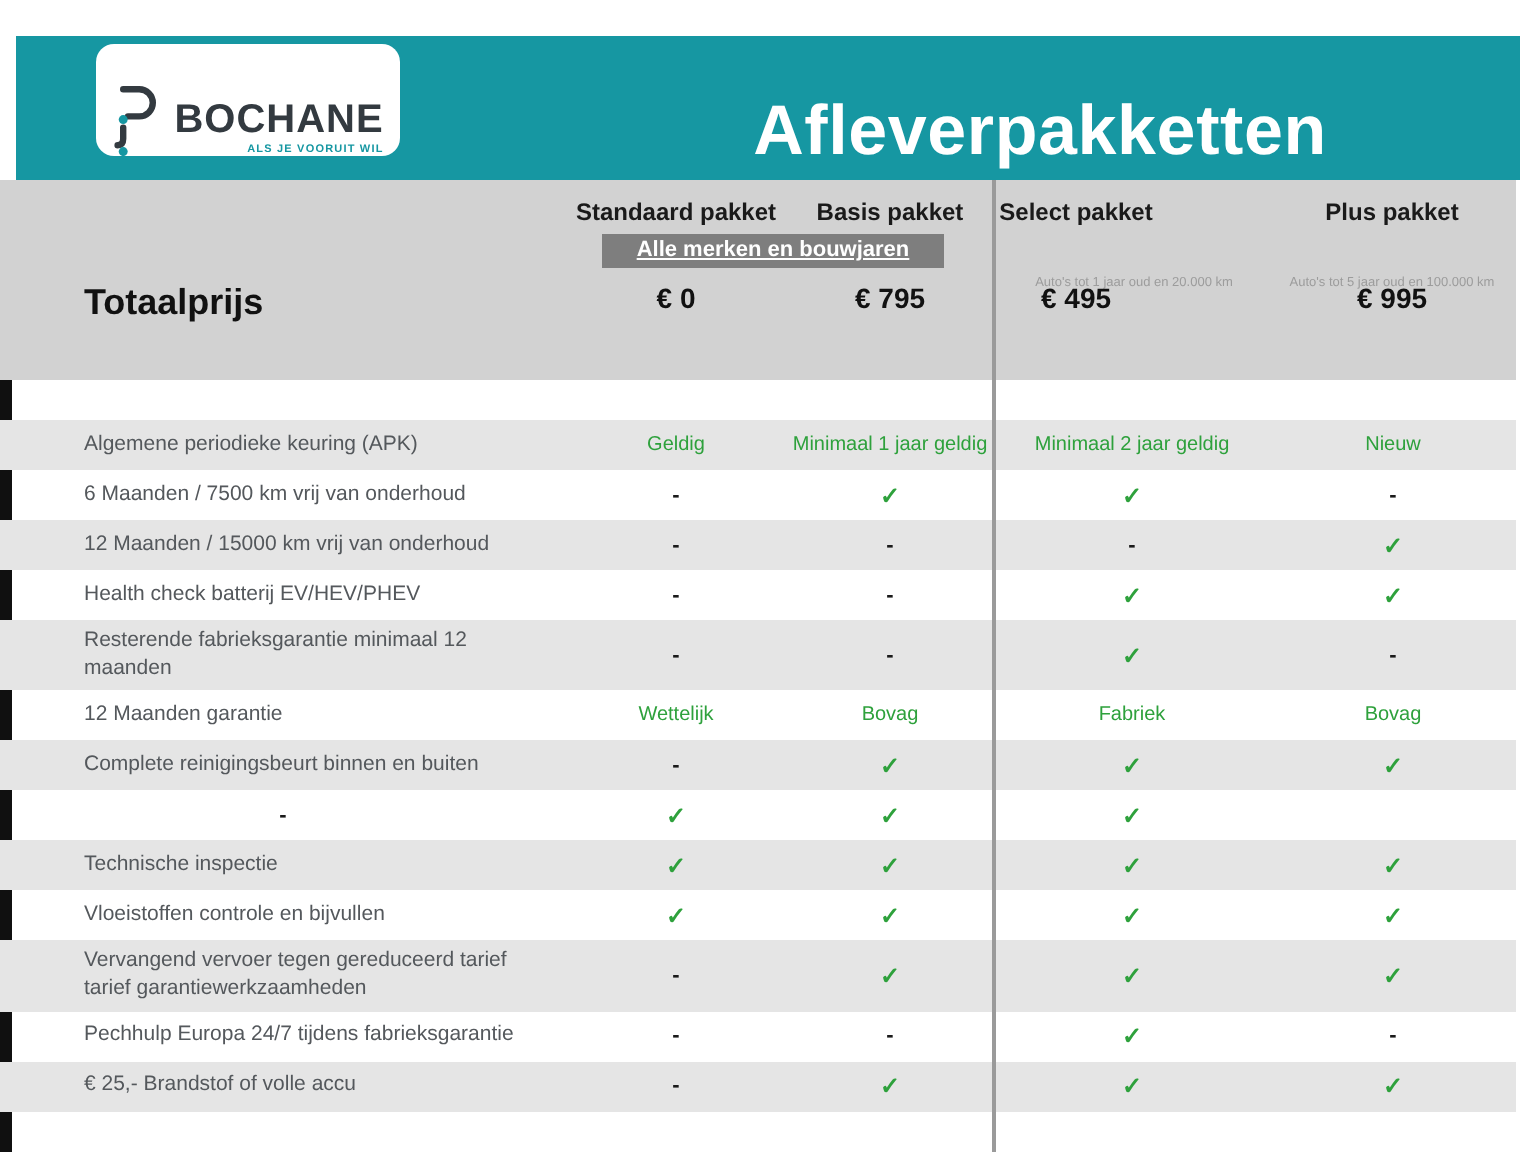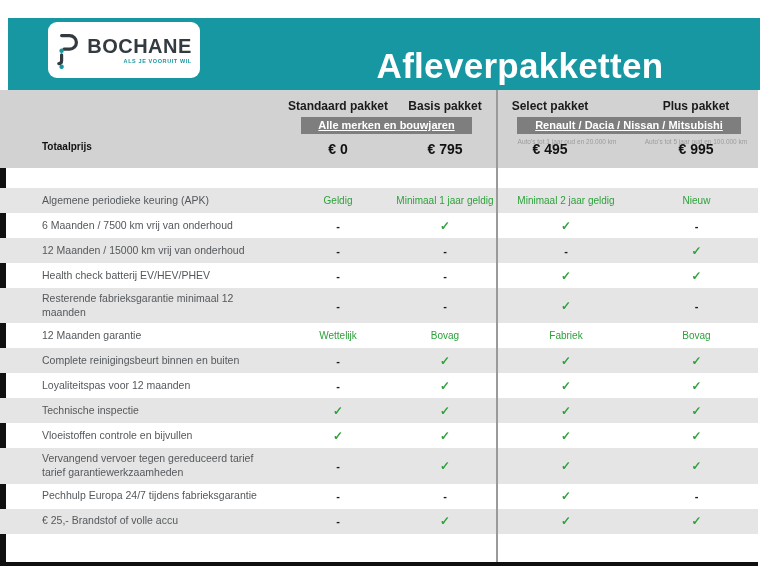--- a/index.html
+++ b/index.html
@@ -6,45 +6,45 @@
   body {
     width:768px; height:576px; background:#ffffff; overflow:hidden; position:relative;
     font-family:"Liberation Sans", sans-serif;
   }
   .page { position:absolute; inset:0; background:#fff; }
 
   
   .teal-band { position:absolute; left:8px; top:18px; width:752px; height:72px; background:#1697a2; }
   .logo {
     position:absolute; left:40px; top:4px; width:152px; height:56px; background:#fff;
-    border-radius:9px; display:flex; align-items:center; justify-content:center; gap:7px;
+    border-radius:9px; display:flex; align-items:flex-end; justify-content:center; gap:7px;
   }
   .logo-text-wrap { display:flex; flex-direction:column; align-items:flex-end; }
   .logo-text { font-size:20px; font-weight:bold; color:#333a40; letter-spacing:0.5px; line-height:1; }
   .logo-tagline { font-size:5.5px; color:#1697a2; letter-spacing:0.6px; margin-top:2px; font-weight:bold; }
   .title {
     position:absolute; left:500px; top:50%; transform:translate(-50%,-50%); margin:12px;
     font-size:35px; font-weight:bold; color:#ffffff; letter-spacing:0.3px; white-space:nowrap;
   }
 
   
   .pkg-table { position:absolute; left:0; top:90px; width:758px; }
-  .band { position:relative; height:78px; background:#d2d2d2; }
+  .band { position:relative; height:100px; background:#d2d2d2; }
   .cc { position:absolute; transform:translateX(-50%); text-align:center; white-space:nowrap; }
   .colname { top:9px; font-size:12px; font-weight:bold; color:#1a1a1a; }
-  .cx1 { left:338px; } .cx2 { left:445px; } .cx3 { left:550px; } .cx4 { left:696px; }
+  .cx1 { left:338px; } .cx2 { left:445px; } .cx3 { left:538px; } .cx4 { left:696px; }
   .badge {
     position:absolute; top:27px; height:17px; line-height:17px; background:#7e7e7e;
     color:#fff; font-size:11px; font-weight:bold; text-align:center; white-space:nowrap;text-decoration:underline;
   }
   .b1 { left:301px; width:171px; }
   .b2 { left:517px; width:224px; }
   .subtext { position:absolute; top:48px; font-size:6.5px; color:#9c9c9c; text-align:center; white-space:nowrap; }
   .s1 { left:497px; width:140px; } .s2 { left:634px; width:124px; }
-  .totaal { position:absolute; left:42px; top:51px; font-size:10px; font-weight:bold; color:#111; }
+  .totaal { position:absolute; left:42px; top:51px; font-size:18px; font-weight:bold; color:#111; }
   .price { top:51px; font-size:14px; font-weight:bold; color:#111; }
 
   
   .frow {
     position:relative; display:grid; grid-template-columns:283px 110px 104px 138px 123px;
     align-items:center; min-height:25px;
   }
   #feature-rows .frow:nth-child(odd) { background:#e5e5e5; }
   #feature-rows .frow:nth-child(even)::before {
     content:""; position:absolute; left:0; top:0; width:6px; height:100%; background:#101010;
@@ -88,21 +88,20 @@
 
   <div class="pkg-table">
 
     <div class="band">
       <span class="cc colname cx1">Standaard pakket</span>
       <span class="cc colname cx2">Basis pakket</span>
       <span class="cc colname cx3">Select pakket</span>
       <span class="cc colname cx4">Plus pakket</span>
 
       <span class="badge b1">Alle merken en bouwjaren</span>
-      <span class="badge b2">Renault / Dacia / Nissan / Mitsubishi</span>
 
       <span class="subtext s1">Auto's tot 1 jaar oud en 20.000 km</span>
       <span class="subtext s2">Auto's tot 5 jaar oud en 100.000 km</span>
 
       <span class="totaal">Totaalprijs</span>
       <span class="cc price cx1">€ 0</span>
       <span class="cc price cx2">€ 795</span>
       <span class="cc price cx3">€ 495</span>
       <span class="cc price cx4">€ 995</span>
     </div>
@@ -160,21 +159,20 @@
 
   <div class="frow">
     <div class="cell label">Complete reinigingsbeurt binnen en buiten</div>
     <div class="cell val dash">-</div>
     <div class="cell val check">✓</div>
     <div class="cell val check">✓</div>
     <div class="cell val check">✓</div>
   </div>
 
   <div class="frow">
-    <div class="cell label">Loyaliteitspas voor 12 maanden</div>
     <div class="cell val dash">-</div>
     <div class="cell val check">✓</div>
     <div class="cell val check">✓</div>
     <div class="cell val check">✓</div>
   </div>
 
   <div class="frow">
     <div class="cell label">Technische inspectie</div>
     <div class="cell val check">✓</div>
     <div class="cell val check">✓</div>

